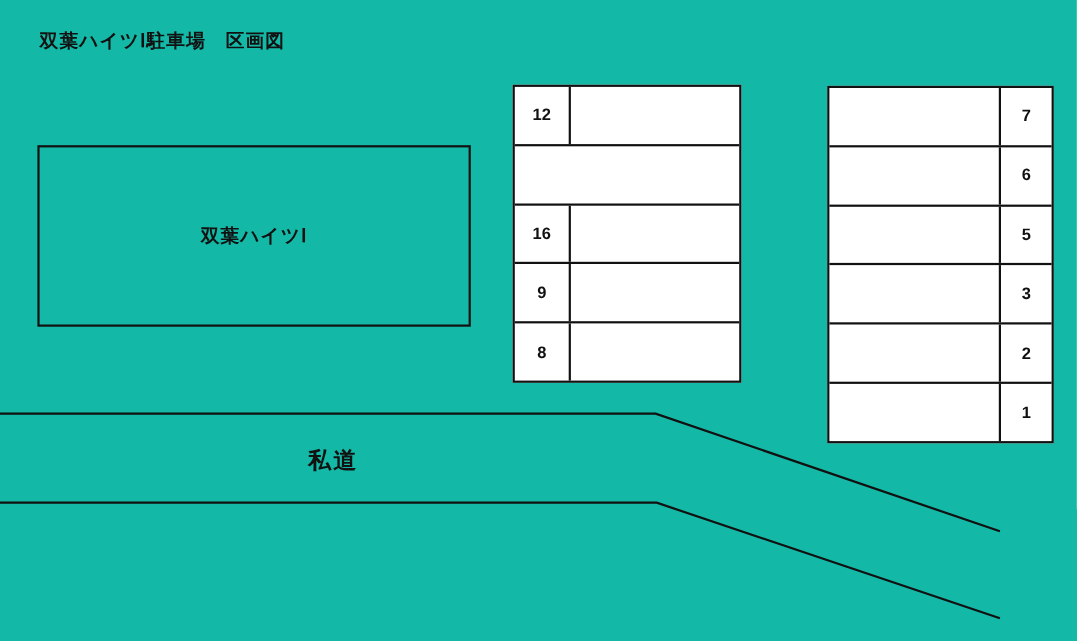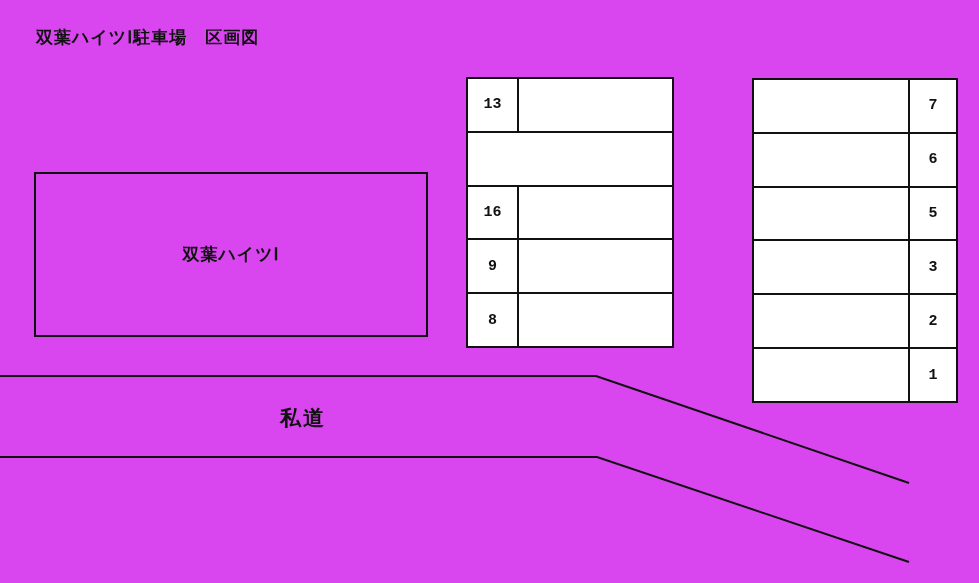--- a/index.html
+++ b/index.html
@@ -4,23 +4,23 @@
 <style>
   html, body {
     margin: 0;
     padding: 0;
     background: #ffffff;
   }
   .canvas {
     position: relative;
     width: 979px;
     height: 583px;
-    background: #d946ef;
+    background: #14b8a6;
     overflow: hidden;
-    font-family: Liberation Mono, monospace;
+    font-family: Liberation Sans, sans-serif;
     font-weight: bold;
     color: #111111;
   }
   .title {
     position: absolute;
     left: 36px;
     top: 26px;
     font-size: 17px;
     letter-spacing: 1px;
     white-space: nowrap;
@@ -29,21 +29,20 @@
     position: absolute;
     left: 34px;
     top: 132px;
     width: 394px;
     height: 165px;
     border: 2px solid #111111;
     box-sizing: border-box;
     display: flex;
     align-items: center;
     justify-content: center;
-    margin-top: 40px;
   }
   .building-label {
     font-size: 17px;
     letter-spacing: 1px;
   }
   .block {
     position: absolute;
     border: 2px solid #111111;
     box-sizing: border-box;
     display: flex;
@@ -118,21 +117,21 @@
 <div class="canvas">
 
   <div class="title">双葉ハイツⅠ駐車場　区画図</div>
 
   <div class="building">
     <span class="building-label">双葉ハイツⅠ</span>
   </div>
 
   <div class="block block-left">
     <div class="row">
-      <div class="num">13</div>
+      <div class="num">12</div>
       <div class="slot"></div>
     </div>
     <div class="row">
       <div class="slot"></div>
     </div>
     <div class="row">
       <div class="num">16</div>
       <div class="slot"></div>
     </div>
     <div class="row">

